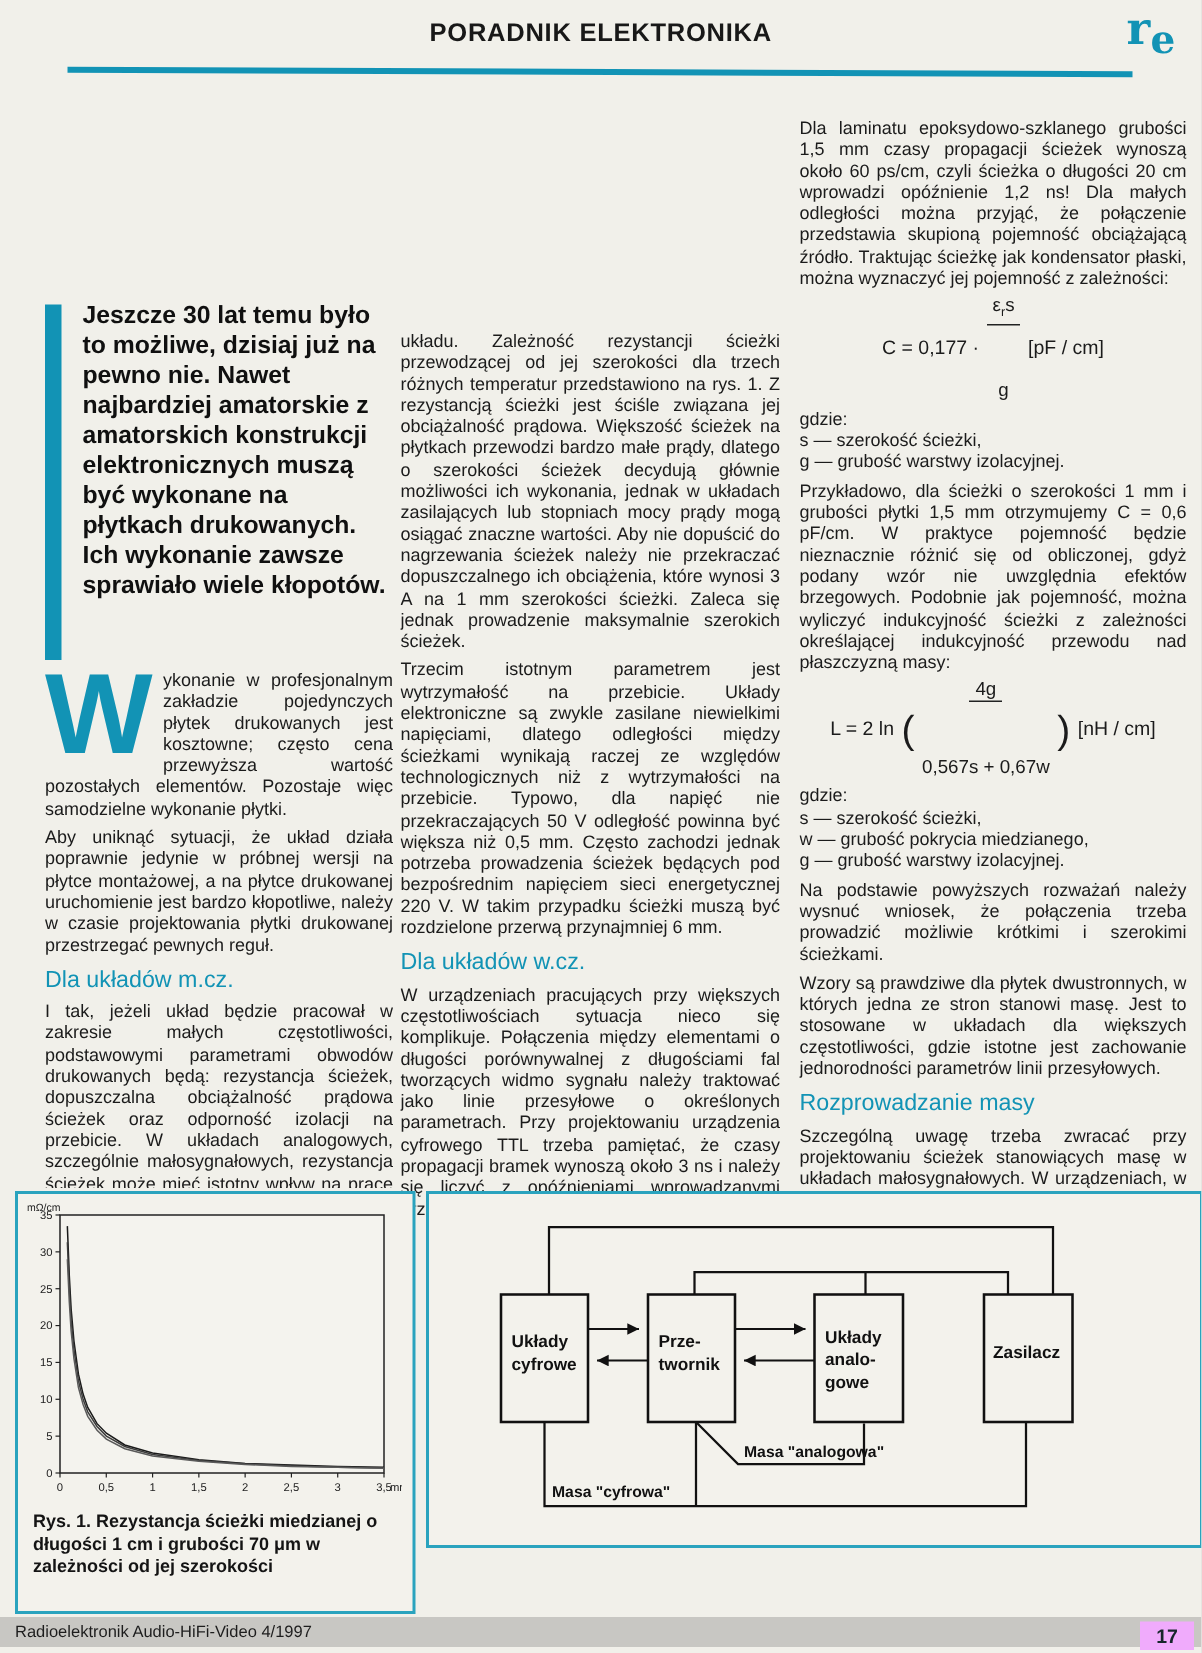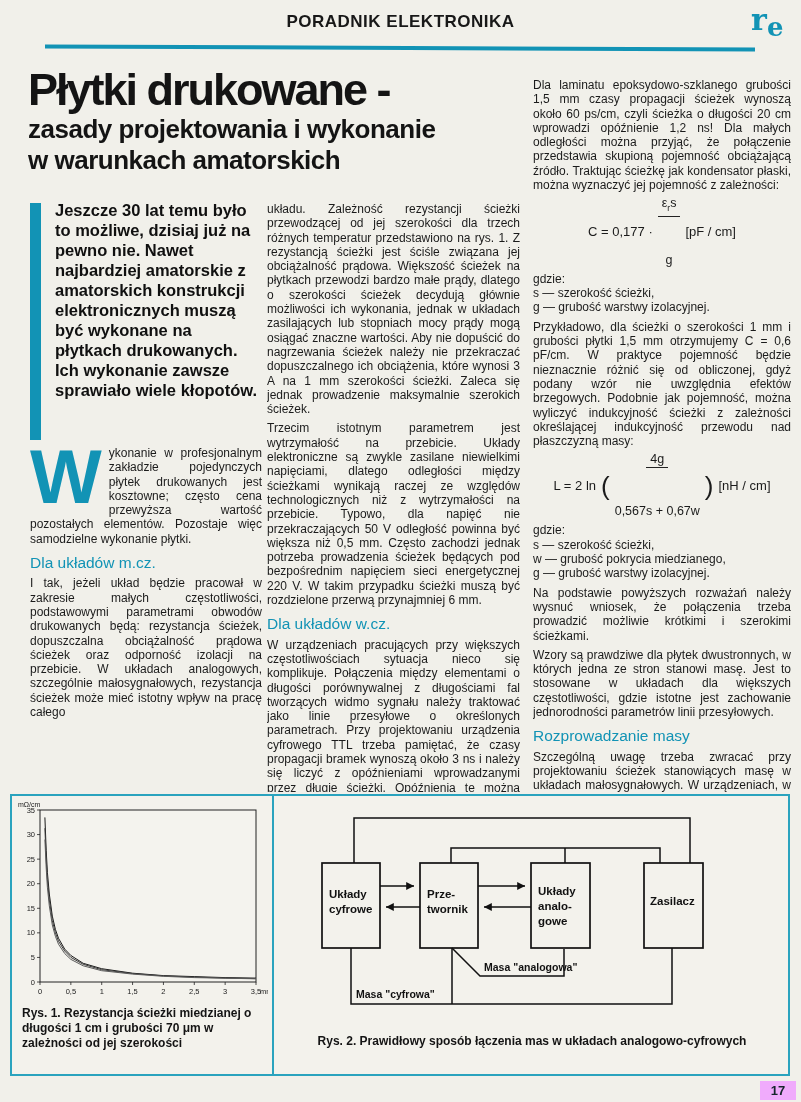--- a/index.html
+++ b/index.html
@@ -16,67 +16,63 @@
   .title{position:absolute;left:28px;top:66px;width:520px;color:#141414;}
   .title .t1{font-size:45px;font-weight:900;letter-spacing:-2px;line-height:48px;}
   .title .t2,.title .t3{font-size:26px;font-weight:800;letter-spacing:-.5px;line-height:31px;}
   .leadbar{position:absolute;left:30px;top:203px;width:11px;height:237px;background:#1293b5;}
   .lead{position:absolute;left:55px;top:200px;width:207px;font-size:16.5px;line-height:20px;
         font-weight:bold;color:#101010;}
   .col{position:absolute;font-size:12px;line-height:14.3px;text-align:justify;overflow:hidden;}
   .col p{margin:0 0 5px 0;}
   .chead{color:#1293b5;font-weight:normal;font-size:15.5px;margin:10px 0 6px;text-align:left;}
   #col1{left:30px;top:446px;width:232px;height:346px;}
-  #col2{left:267px;top:202px;width:253px;height:590px;}
+  #col2{left:267px;top:220px;width:253px;height:590px;}
   #col3{left:533px;top:78px;width:258px;height:714px;}
   .dropcap{float:left;color:#1293b5;font-size:76px;line-height:58px;font-weight:900;
            margin:2px 7px 2px 0;}
   .formula{display:flex;align-items:center;justify-content:center;gap:5px;
            font-size:13px;margin:5px 0;text-align:center;}
   .frac{display:inline-flex;flex-direction:column;align-items:center;line-height:13px;font-size:12.5px;gap:36px;}
   .frac .num{padding:0 4px 1px;border-bottom:1px solid #222;}
   .frac .den{padding-top:1px;}
   .paren{font-size:26px;font-weight:300;line-height:20px;}
   sub.fs{font-size:8.5px;}
   .where{margin:0 0 5px 0;text-align:left;}
   .where div{margin:0;}
   .figbox{position:absolute;border:2px solid #2aa3be;background:#f3f2ec;box-sizing:border-box;}
   #fig1{left:10px;top:794px;width:267px;height:282px;padding:4px 2px 0 4px;}
-  #fig2{left:272px;top:794px;width:518px;height:282px;padding:2px 0 0 2px;}
+  #fig2{left:284px;top:794px;width:518px;height:238px;padding:2px 0 0 2px;}
   .caption{font-size:12px;line-height:14.8px;font-weight:bold;color:#141414;padding:2px 6px;}
   #fig2 .caption{text-align:center;padding-top:0;}
   .footerbar{position:absolute;left:0;top:1078px;width:801px;height:20px;background:#c8c7c3;}
   .footer-left{position:absolute;left:10px;top:0;font-size:11px;line-height:20px;color:#1d1d1d;}
   .pagenum{position:absolute;left:760px;top:1081px;width:36px;height:19px;background:#f0abfc;
            font-size:13px;font-weight:bold;color:#16262b;text-align:center;line-height:19px;}
   svg text{font-family:"Liberation Sans",sans-serif;}
 </style>
 </head>
 <body>
 
 <div id="page">
 
   <div class="hdr-title">PORADNIK ELEKTRONIKA</div>
   <div class="logo">
     <span class="lr">r</span>
     <span class="le">e</span>
   </div>
   <div class="rule"></div>
 
-  <div class="title">
-    <div class="t1">Płytki drukowane -</div>
-    <div class="t2">zasady projektowania i wykonanie</div>
-    <div class="t3">w warunkach amatorskich</div>
-  </div>
 
   <div class="leadbar"></div>
   <div class="lead">Jeszcze 30 lat temu było to możliwe, dzisiaj już na pewno nie. Nawet najbardziej amatorskie z amatorskich konstrukcji elektronicznych muszą być wykonane na płytkach drukowanych. Ich wykonanie zawsze sprawiało wiele kłopotów.</div>
 
   <div id="col1" class="col">
     <p><span class="dropcap">W</span><span>ykonanie w profesjonalnym zakładzie pojedynczych płytek drukowanych jest kosztowne; często cena przewyższa wartość pozostałych elementów. Pozostaje więc samodzielne wykonanie płytki.</span></p>
+    <p>Aby uniknąć sytuacji, że układ działa poprawnie jedynie w próbnej wersji na płytce montażowej, a na płytce drukowanej uruchomienie jest bardzo kłopotliwe, należy w czasie projektowania płytki drukowanej przestrzegać pewnych reguł.</p>
     <div class="chead">Dla układów m.cz.</div>
     <p>I tak, jeżeli układ będzie pracował w zakresie małych częstotliwości, podstawowymi parametrami obwodów drukowanych będą: rezystancja ścieżek, dopuszczalna obciążalność prądowa ścieżek oraz odporność izolacji na przebicie. W układach analogowych, szczególnie małosygnałowych, rezystancja ścieżek może mieć istotny wpływ na pracę całego</p>
   </div>
 
   <div id="col2" class="col">
     <p>układu. Zależność rezystancji ścieżki przewodzącej od jej szerokości dla trzech różnych temperatur przedstawiono na rys. 1. Z rezystancją ścieżki jest ściśle związana jej obciążalność prądowa. Większość ścieżek na płytkach przewodzi bardzo małe prądy, dlatego o szerokości ścieżek decydują głównie możliwości ich wykonania, jednak w układach zasilających lub stopniach mocy prądy mogą osiągać znaczne wartości. Aby nie dopuścić do nagrzewania ścieżek należy nie przekraczać dopuszczalnego ich obciążenia, które wynosi 3 A na 1 mm szerokości ścieżki. Zaleca się jednak prowadzenie maksymalnie szerokich ścieżek.</p>
     <p>Trzecim istotnym parametrem jest wytrzymałość na przebicie. Układy elektroniczne są zwykle zasilane niewielkimi napięciami, dlatego odległości między ścieżkami wynikają raczej ze względów technologicznych niż z wytrzymałości na przebicie. Typowo, dla napięć nie przekraczających 50 V odległość powinna być większa niż 0,5 mm. Często zachodzi jednak potrzeba prowadzenia ścieżek będących pod bezpośrednim napięciem sieci energetycznej 220 V. W takim przypadku ścieżki muszą być rozdzielone przerwą przynajmniej 6 mm.</p>
     <div class="chead">Dla układów w.cz.</div>
     <p>W urządzeniach pracujących przy większych częstotliwościach sytuacja nieco się komplikuje. Połączenia między elementami o długości porównywalnej z długościami fal tworzących widmo sygnału należy traktować jako linie przesyłowe o określonych parametrach. Przy projektowaniu urządzenia cyfrowego TTL trzeba pamiętać, że czasy propagacji bramek wynoszą około 3 ns i należy się liczyć z opóźnieniami wprowadzanymi przez długie ścieżki. Opóźnienia te można obliczyć z zależności:</p>
 
@@ -193,18 +189,20 @@
       <text x="151" y="100" font-size="11.5" font-weight="bold" fill="#111">Prze-</text>
       <text x="151" y="115" font-size="11.5" font-weight="bold" fill="#111">twornik</text>
       <text x="262" y="97" font-size="11.5" font-weight="bold" fill="#111">Układy</text>
       <text x="262" y="112" font-size="11.5" font-weight="bold" fill="#111">analo-</text>
       <text x="262" y="127" font-size="11.5" font-weight="bold" fill="#111">gowe</text>
       <text x="374" y="107" font-size="11.5" font-weight="bold" fill="#111">Zasilacz</text>
 
       <text x="208" y="173" font-size="10.5" font-weight="bold" fill="#111">Masa "analogowa"</text>
       <text x="80" y="200" font-size="10.5" font-weight="bold" fill="#111">Masa "cyfrowa"</text>
     </svg>
-    <div class="caption">Rys. 2. Prawidłowy sposób łączenia mas w układach analogowo-cyfrowych</div>
-  </div>
-
+  </div>
+
+  <div class="footerbar">
+    <span class="footer-left">Radioelektronik Audio-HiFi-Video 4/1997</span>
+  </div>
   <div class="pagenum">17</div>
 
 </div>
 
 </body></html>

